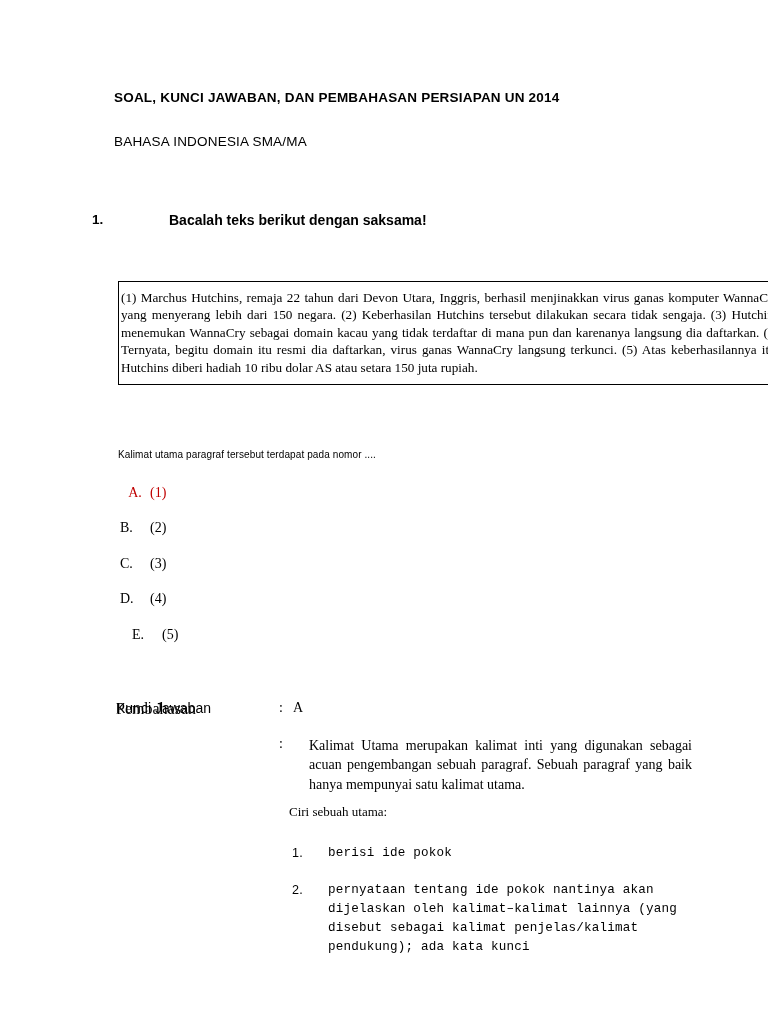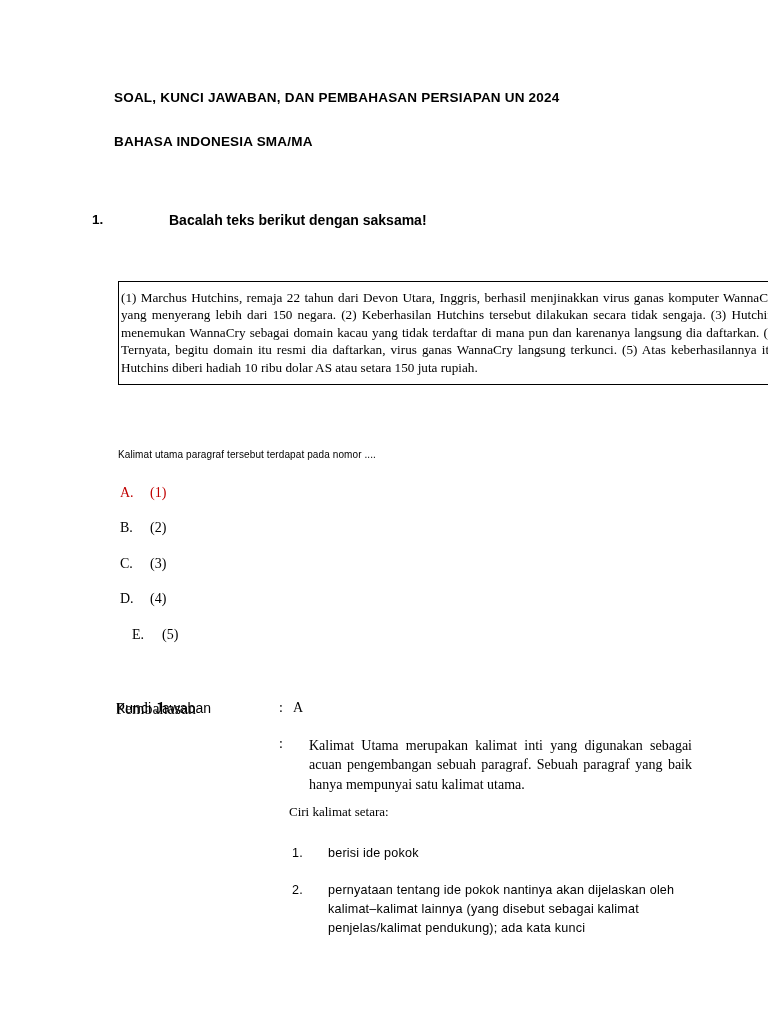--- a/index.html
+++ b/index.html
@@ -27,21 +27,21 @@
     top: 90px;
     font-size: 13.5px;
     font-weight: bold;
     letter-spacing: 0.2px;
   }
   .doc-subtitle {
     position: absolute;
     left: 114px;
     top: 134px;
     font-size: 13.5px;
-    font-weight: bold;
+    font-weight: normal;
     letter-spacing: 0.2px;
   }
   .q-number {
     position: absolute;
     left: 92px;
     top: 212px;
     font-size: 13.5px;
     font-weight: bold;
   }
   .q-instruction {
@@ -78,21 +78,21 @@
     font-family: "Liberation Serif", serif;
     font-size: 14px;
   }
   .option .opt-letter {
     display: inline-block;
     width: 30px;
   }
   .option.correct {
     color: #c00000;
   }
-  .opt-0 { top: 485px; }
+  .opt-0 { top: 485px; text-align: center; }
   .opt-1 { top: 520px; }
   .opt-2 { top: 556px; }
   .opt-3 { top: 591px; }
   .opt-4 { top: 627px; margin-left: 12px; }
 
   .answer-label {
     position: absolute;
     left: 116px;
     top: 700px;
     font-family: Liberation Sans, sans-serif;
@@ -154,30 +154,31 @@
   }
   .disc-item .num {
     position: absolute;
     left: 0;
     top: 0;
     width: 32px;
   }
   .disc-item .body {
     display: block;
     margin-left: 36px;
+    font-family: Liberation Mono, monospace;
   }
   .item-0 { top: 844px; }
   .item-1 { top: 881px; }
 </style>
 </head>
 <body>
 
 <div class="page">
 
-  <div class="doc-title">SOAL, KUNCI JAWABAN, DAN PEMBAHASAN PERSIAPAN UN 2024</div>
+  <div class="doc-title">SOAL, KUNCI JAWABAN, DAN PEMBAHASAN PERSIAPAN UN 2014</div>
   <div class="doc-subtitle">BAHASA INDONESIA SMA/MA</div>
 
   <div class="q-number">1.</div>
   <div class="q-instruction">Bacalah teks berikut dengan saksama!</div>
 
   <div class="passage-box">(1) Marchus Hutchins, remaja 22 tahun dari Devon Utara, Inggris, berhasil menjinakkan virus ganas komputer WannaCry yang menyerang lebih dari 150 negara. (2) Keberhasilan Hutchins tersebut dilakukan secara tidak sengaja. (3) Hutchins menemukan WannaCry  sebagai domain kacau yang tidak terdaftar di mana pun dan karenanya langsung dia daftarkan. (4) Ternyata, begitu domain itu resmi dia daftarkan, virus ganas WannaCry langsung terkunci. (5) Atas keberhasilannya itu, Hutchins diberi  hadiah 10 ribu dolar AS atau setara 150 juta rupiah.</div>
 
   <div class="question-stem">Kalimat utama paragraf tersebut terdapat pada nomor ....</div>
 
   <div class="option opt-0 correct">
@@ -197,21 +198,21 @@
   </div>
 
   <div class="answer-label">Kunci Jawaban</div>
   <div class="answer-colon">:</div>
   <div class="answer-value">A</div>
 
   <div class="disc-label">Pembahasan</div>
   <div class="disc-colon">:</div>
   <div class="disc-text">Kalimat Utama merupakan kalimat inti yang digunakan sebagai acuan pengembangan sebuah paragraf. Sebuah paragraf  yang baik hanya mempunyai satu kalimat utama.</div>
 
-  <div class="disc-sub">Ciri kalimat setara:</div>
+  <div class="disc-sub">Ciri sebuah utama:</div>
 
   <div class="disc-item item-0">
     <span class="num">1.</span>
     <span class="body">berisi ide pokok</span>
   </div>
   <div class="disc-item item-1">
     <span class="num">2.</span>
     <span class="body">pernyataan tentang ide pokok nantinya akan dijelaskan oleh kalimat–kalimat lainnya (yang disebut sebagai kalimat penjelas/kalimat pendukung); ada kata kunci</span>
   </div>
 

